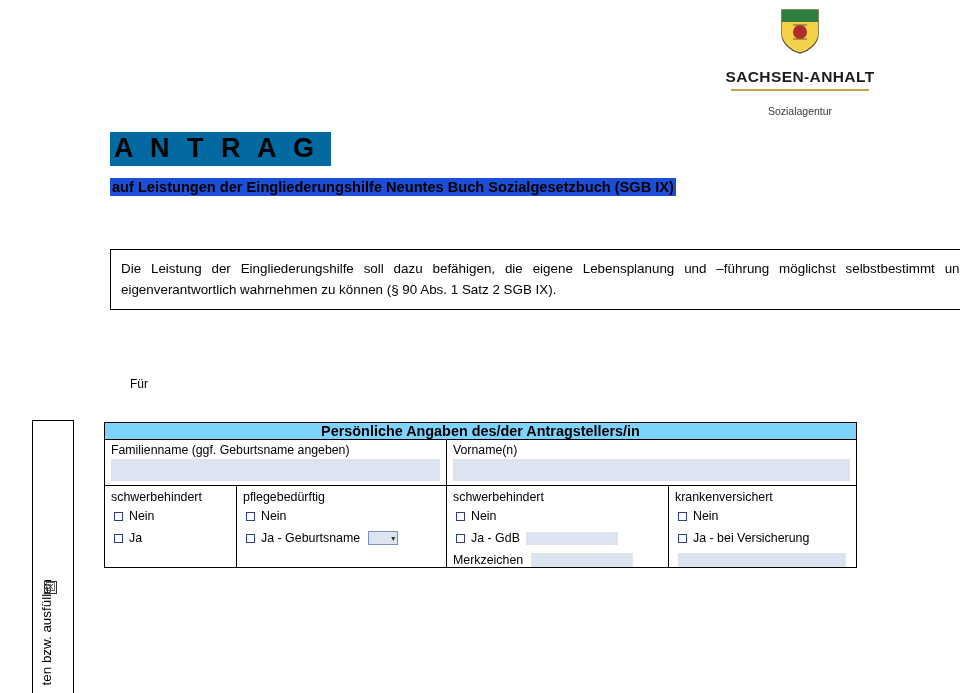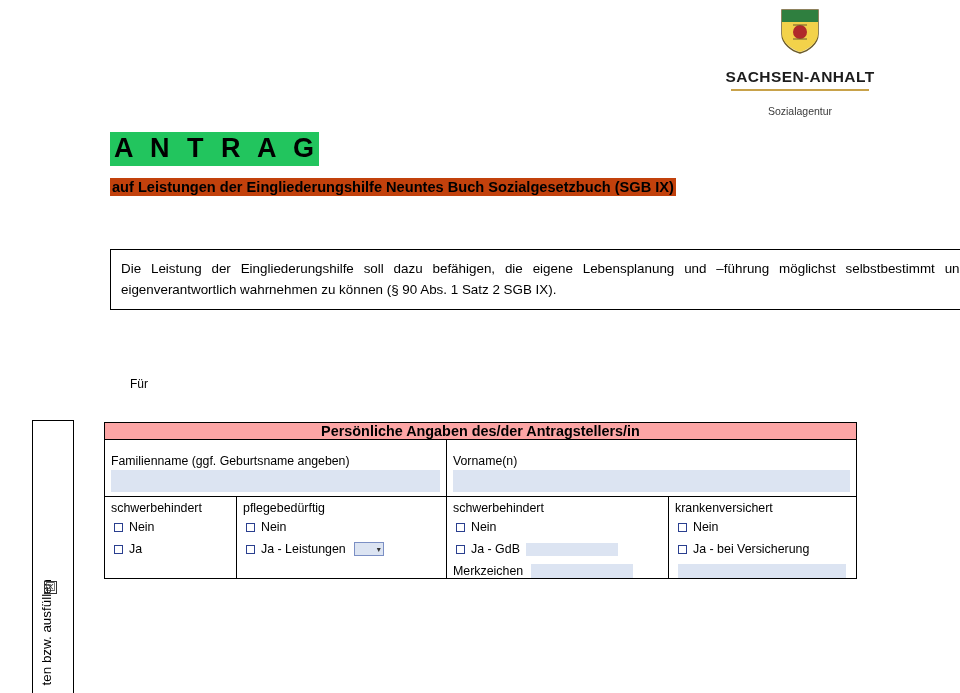--- a/index.html
+++ b/index.html
@@ -51,31 +51,31 @@
   }
 
   
   .doc-title {
     position: absolute;
     left: 110px;
     top: 132px;
     font-size: 27px;
     font-weight: bold;
     letter-spacing: 5px;
-    background: #22c55e;
-    padding: 1px 0 2px 4px;
+    background: #0369a1;
+    padding: 1px 12px 2px 4px;
     display: inline-block;
   }
   .doc-subtitle {
     position: absolute;
     left: 110px;
     top: 178px;
     font-size: 14.6px;
     font-weight: bold;
-    background: #c2410c;
+    background: #1d4ed8;
     padding: 1px 2px;
     display: inline-block;
   }
 
   
   .intro-box {
     position: absolute;
     left: 110px;
     top: 249px;
     width: 868px;
@@ -142,29 +142,29 @@
     width: 752px;
     border-collapse: collapse;
     table-layout: fixed;
   }
   .form-table td {
     border: 1px solid #000;
     vertical-align: top;
     padding: 0;
   }
   .th-band {
-    background: #fca5a5;
+    background: #7dd3fc;
     text-align: center;
     font-size: 14.4px;
     font-weight: bold;
     padding: 3px 0 4px 0;
   }
   .fld-label {
     font-size: 12.3px;
-    padding: 14px 0 2px 6px;
+    padding: 3px 0 2px 6px;
     display: block;
   }
   .fld-input {
     background: #dce4f2;
     height: 22px;
     margin: 0 6px 4px 6px;
   }
   .fld-input.wide { margin: 0 6px 5px 6px; }
 
   .col-label {
@@ -294,21 +294,21 @@
       </td>
 
       <td>
         <span class="col-label">pflegebedürftig</span>
         <div class="cb-row">
           <span class="cb"></span>
           <span>Nein</span>
         </div>
         <div class="cb-row">
           <span class="cb"></span>
-          <span>Ja -  Leistungen</span>
+          <span>Ja -  Geburtsname</span>
           <span class="select-box">
             <span></span>
             <span style="margin-left:3px">▾</span>
           </span>
         </div>
       </td>
 
       <td>
         <span class="col-label">schwerbehindert</span>
         <div class="cb-row">

